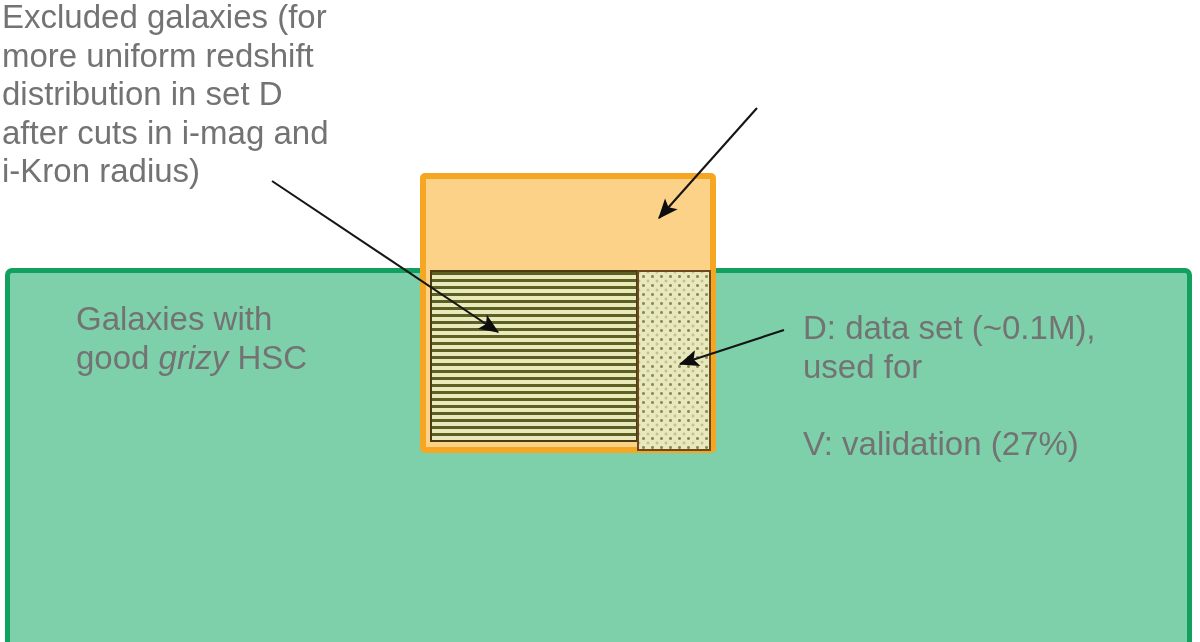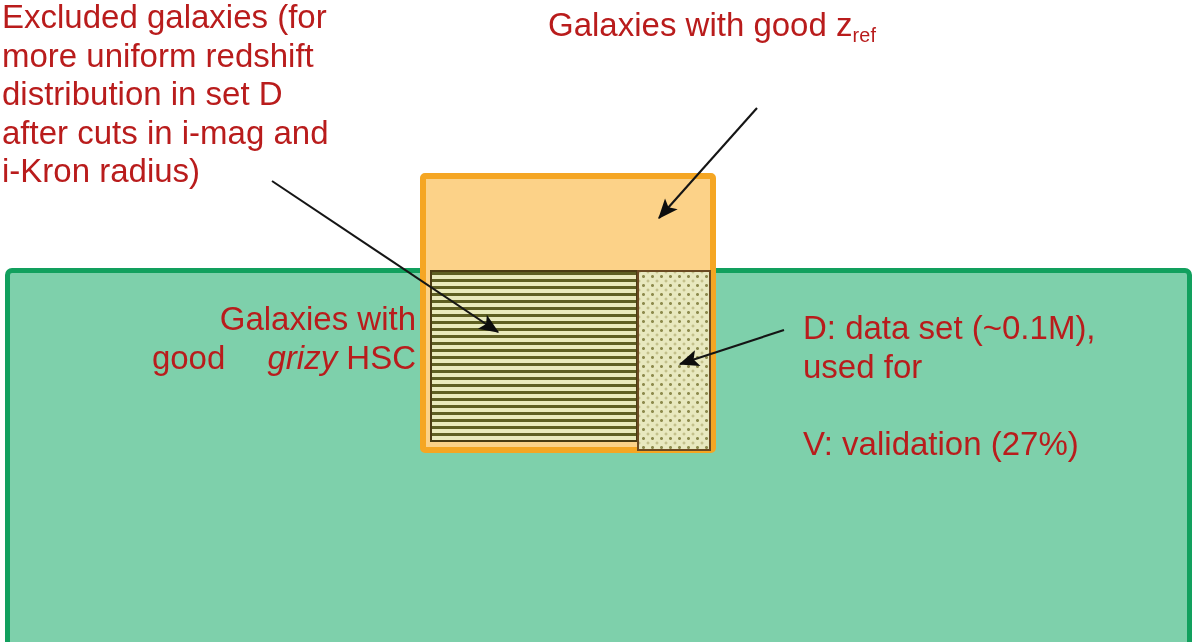--- a/index.html
+++ b/index.html
@@ -7,21 +7,21 @@
     padding: 0;
     background: #ffffff;
   }
   #stage {
     position: relative;
     width: 1200px;
     height: 642px;
     background: #ffffff;
     overflow: hidden;
     font-family: "Liberation Sans", sans-serif;
-    color: #b91c1c;
+    color: #737373;
   }
 
   
   .green-region {
     position: absolute;
     left: 5px;
     top: 268px;
     width: 1187px;
     height: 400px;          
     background: #7ed0ab;
@@ -104,30 +104,29 @@
   .label-goodz {
     left: 548px;
     top: 6px;
     font-size: 33px;
   }
   .label-wide {
     left: 76px;
     top: 300px;
     width: 340px;
     font-size: 33px;
-    text-align: right;
   }
   .label-dataset {
     left: 803px;
     top: 300px;
     width: 390px;
     font-size: 33px;
     margin-top: 9px;
   }
-  .ital { font-style: italic; margin-left: 33px; }
+  .ital { font-style: italic; }
   .sub {
     font-size: 0.60em;
     vertical-align: -0.30em;
     letter-spacing: 0.2px;
   }
 </style>
 </head>
 <body>
 
 <div id="stage">
@@ -153,19 +152,18 @@
 
     <line x1="784" y1="330" x2="680" y2="364" stroke="#151515" stroke-width="2.1" marker-end="url(#ah)"></line>
   </svg>
 
   <div class="label label-excluded">Excluded galaxies (for
 more uniform redshift
 distribution in set D
 after cuts in i-mag and
 i-Kron radius)</div>
 
-  <div class="label label-goodz"><span>Galaxies with good z</span><span class="sub">ref</span></div>
 
   <div class="label label-wide"><span>Galaxies with</span><br><span>good </span><span class="ital">grizy</span><span> HSC</span><br><br></div>
 
   <div class="label label-dataset"><span>D: data set (~0.1M),</span><br><span>used for</span><br><br><span>V: validation (27%)</span><br></div>
 
 </div>
 
 </body></html>

